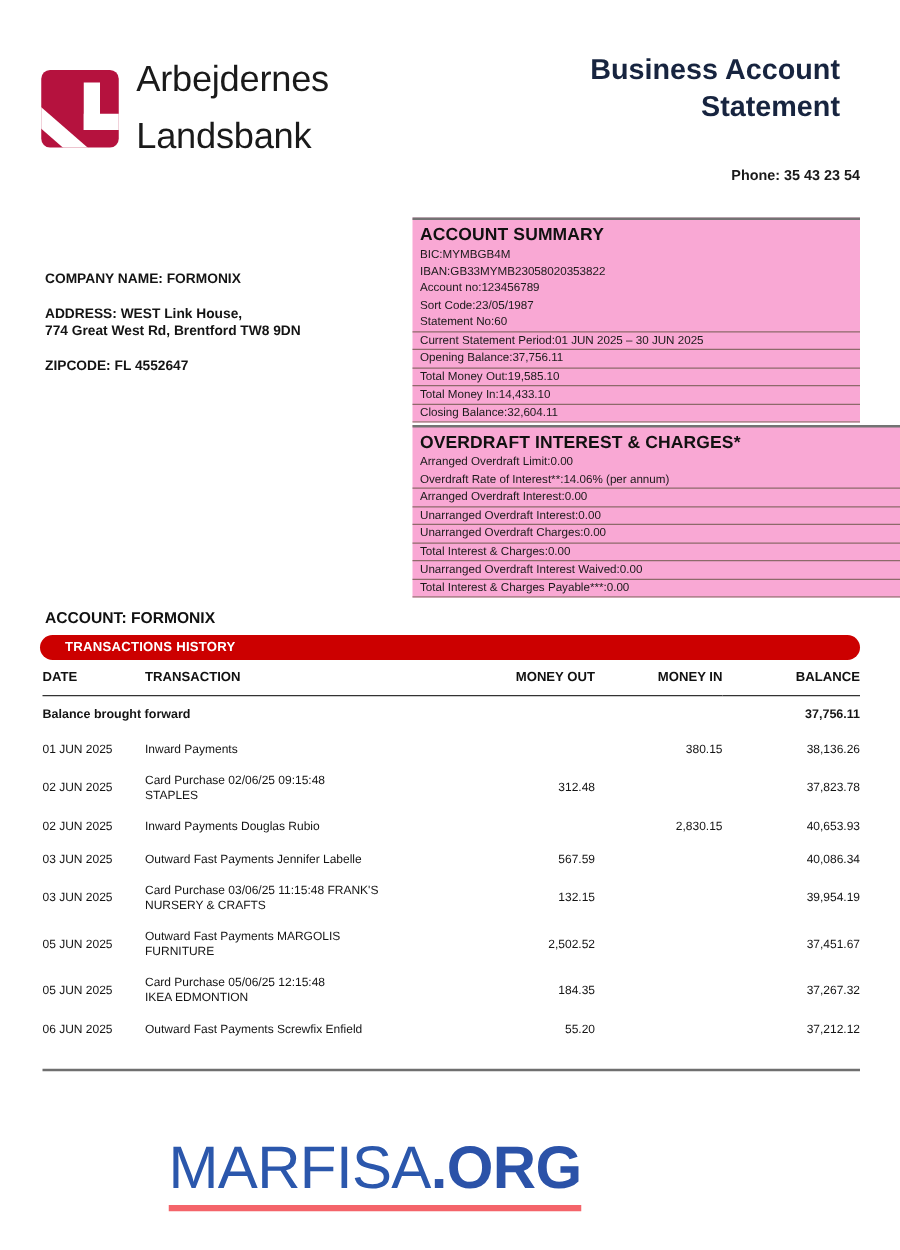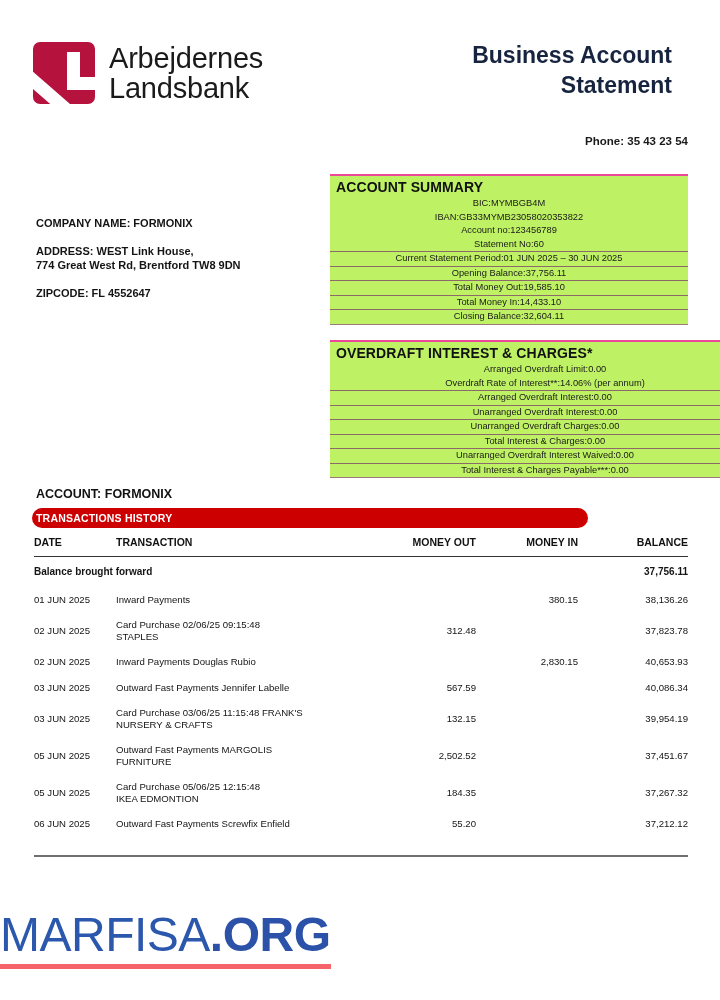--- a/index.html
+++ b/index.html
@@ -51,21 +51,21 @@
     width: 13px; height: 38px;
     left: 34px; top: 10px;
   }
   .logo-mark .horiz {
     width: 34px; height: 13px;
     left: 34px; top: 35px;
   }
   .logo-text {
     margin-left: 14px;
     font-size: 29px;
-    line-height: 30px;
+    line-height: 45px;
     font-weight: 400;
     color: #1a1a1a;
     letter-spacing: -0.2px;
     white-space: pre-line;
   }
 
   .doc-title {
     position: absolute;
     right: 48px; top: 40px;
     width: 330px;
@@ -96,35 +96,35 @@
     font-size: 11px;
     line-height: 14px;
     font-weight: bold;
     color: #141414;
   }
   .customer .blk { margin-bottom: 14px; white-space: pre-line; }
 
   
   .panel {
     position: absolute;
-    background: #bef264;
-    border-top: 2px solid #ec4899;
+    background: #f9a8d4;
+    border-top: 2px solid #737373;
     border-bottom: 1px solid #9a7a7a;
     padding: 0;
   }
   .panel-title {
     font-size: 14px;
     font-weight: bold;
     color: #111111;
     padding: 3px 6px 2px 6px;
     letter-spacing: 0.1px;
   }
   .kv {
     display: flex;
-    justify-content: center;
+    justify-content: flex-start;
     font-size: 9.3px;
     line-height: 11.5px;
     padding: 1px 6px;
     color: #1a1a1a;
   }
   .kv .k { text-align: left; }
   .kv .v { text-align: right; }
   .kv.plain { }
   .kv.ruled { border-top: 1px solid #8d6a6a; }
 
@@ -135,30 +135,30 @@
   .account-line {
     position: absolute;
     left: 36px; top: 487px;
     font-size: 12.5px;
     font-weight: bold;
     color: #111111;
   }
   .tx-banner {
     position: absolute;
     left: 32px; top: 508px;
-    width: 556px; height: 20px;
+    width: 656px; height: 20px;
     background: #cc0000;
     border-radius: 10px;
     color: #ffffff;
     font-size: 10.5px;
     font-weight: bold;
     letter-spacing: 0.2px;
     display: flex;
     align-items: center;
-    padding-left: 4px;
+    padding-left: 20px;
   }
 
   .tx-table {
     position: absolute;
     left: 34px; top: 536px;
     width: 654px;
     border-collapse: collapse;
     font-size: 9.6px;
     color: #141414;
   }
@@ -197,21 +197,21 @@
     width: 654px;
     height: 0;
     border-top: 2px solid #6f6f6f;
   }
 
   
   .watermark {
     position: absolute;
     left: 0; top: 908px;
     width: 600px;
-    text-align: left;
+    text-align: center;
   }
   .wm-text {
     display: inline-block;
     font-size: 48px;
     line-height: 54px;
     font-weight: 500;
     color: #2b57ac;
     letter-spacing: -0.5px;
     border-bottom: 5px solid #f4646a;
     padding-bottom: 2px;
@@ -260,20 +260,24 @@
     </div>
     <div class="kv plain">
       <span class="k">IBAN:</span>
       <span class="v">GB33MYMB23058020353822</span>
     </div>
     <div class="kv plain">
       <span class="k">Account no:</span>
       <span class="v">123456789</span>
     </div>
     <div class="kv plain">
+      <span class="k">Sort Code:</span>
+      <span class="v">23/05/1987</span>
+    </div>
+    <div class="kv plain">
       <span class="k">Statement No:</span>
       <span class="v">60</span>
     </div>
   </div>
   <div>
     <div class="kv ruled">
       <span class="k">Current Statement Period:</span>
       <span class="v">01 JUN 2025 – 30 JUN 2025</span>
     </div>
     <div class="kv ruled">

